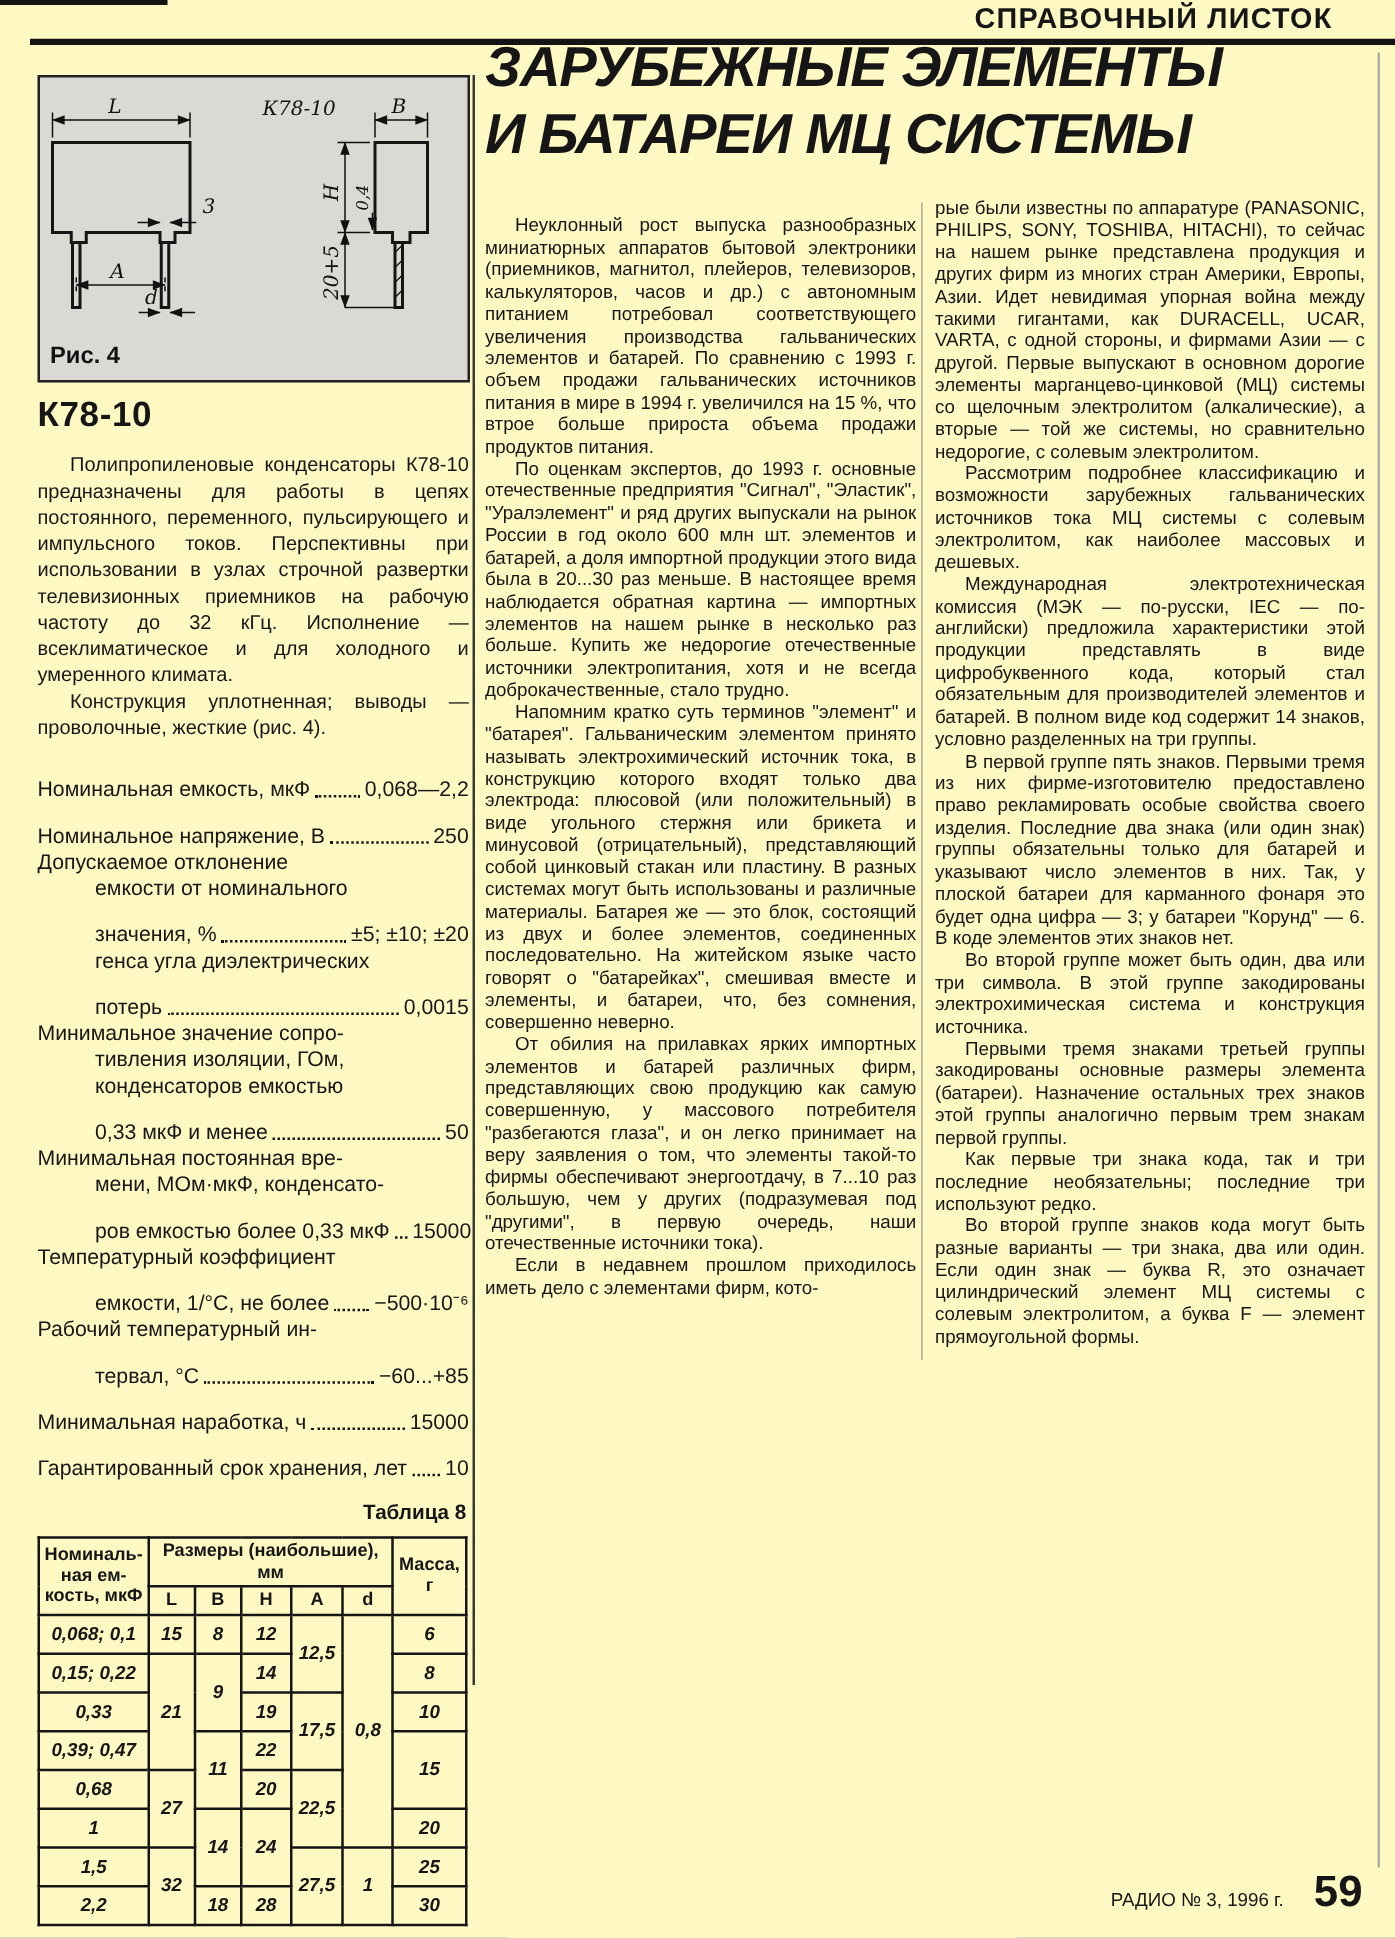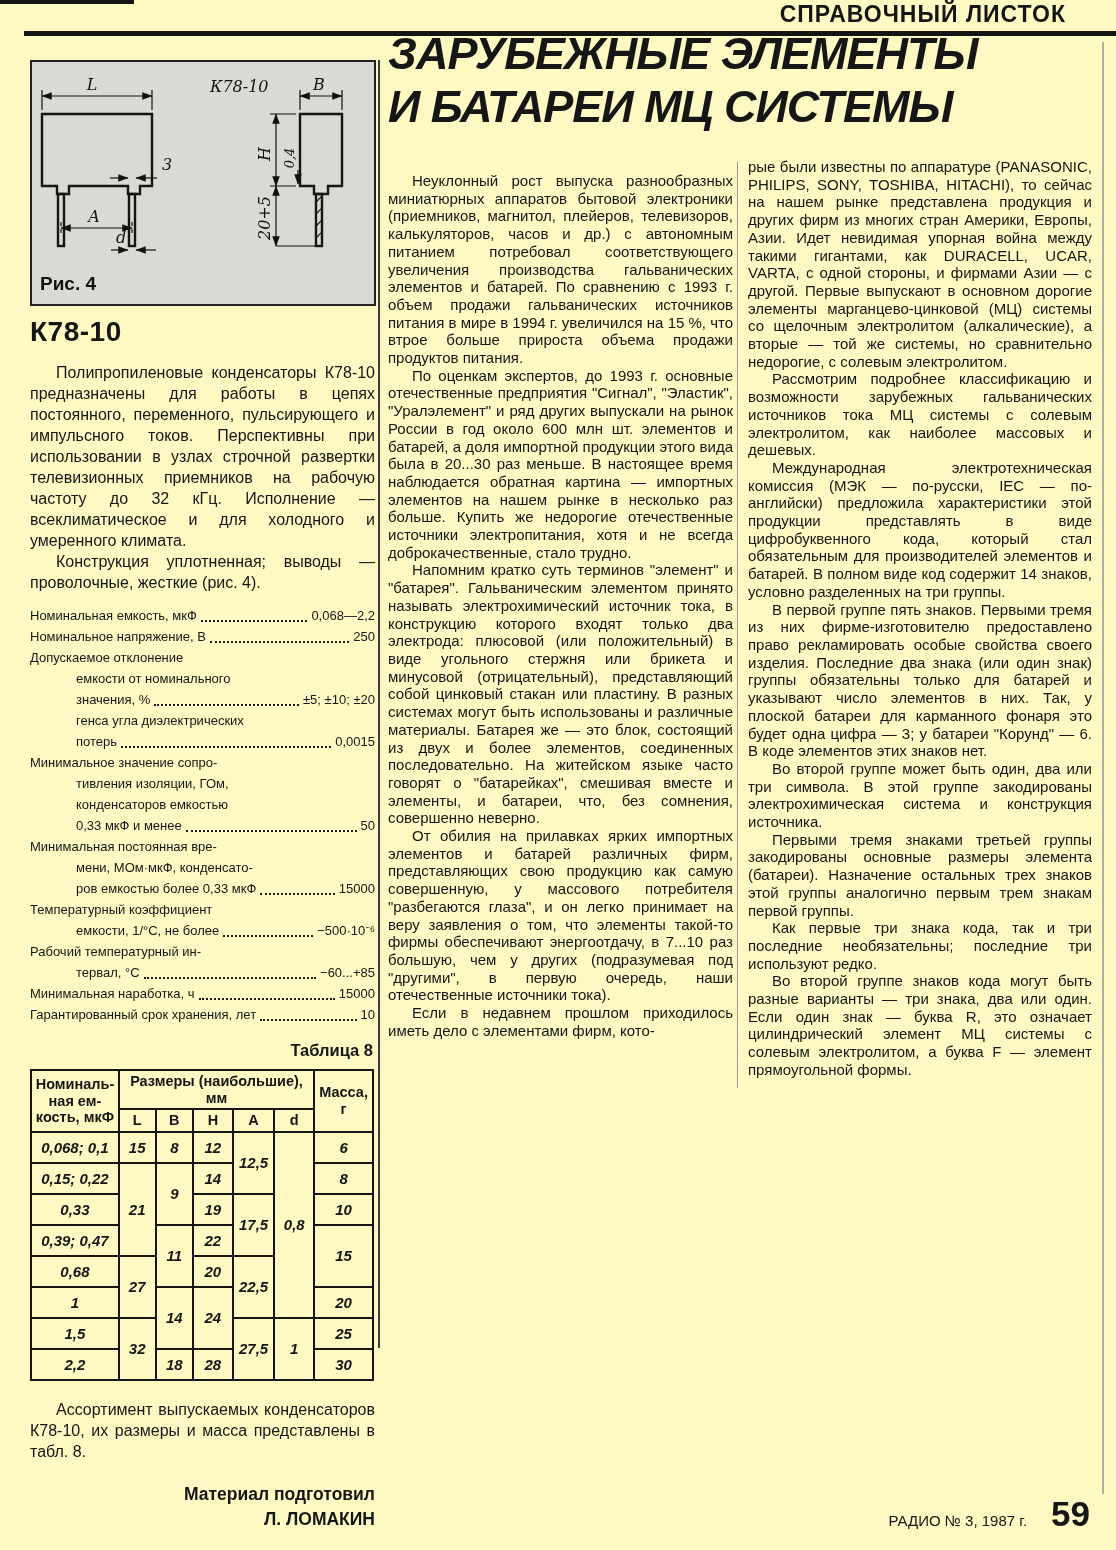--- a/index.html
+++ b/index.html
@@ -12,26 +12,26 @@
 
   .figure-box{position:absolute;left:30px;top:60px;width:342px;height:242px;border:2.5px solid #222;background:#dbd9d3;}
 
   .divider1{position:absolute;left:378px;top:60px;width:2px;height:1288px;background:#3a3a38;}
   .divider2{position:absolute;left:737px;top:162px;width:1px;height:926px;background:#9b988f;}
 
   .left-col{position:absolute;left:30px;top:316px;width:345px;}
   .left-col h2{margin:0 0 14px;font-size:28px;letter-spacing:.5px;}
   .left-col .body-p{margin:0;font-size:16px;line-height:21px;text-indent:26px;text-align:justify;}
 
-  .spec-list{margin-top:12px;font-size:13px;line-height:21px;}
+  .spec-list{margin-top:12px;font-size:17px;line-height:21px;}
   .spec-row{display:flex;align-items:baseline;}
   .spec-row.cont{padding-left:46px;}
   .spec-label{white-space:nowrap;}
   .spec-dots{flex:1 1 auto;min-width:10px;margin:0 4px 4px;border-bottom:2.4px dotted #1a1a1a;align-self:flex-end;}
-  .spec-value{white-space:nowrap;}
+  .spec-value{white-space:nowrap;margin-top:16px;}
 
   .table-caption{text-align:right;font-weight:bold;font-size:16.5px;margin:16px 2px 9px 0;}
   .size-table{border-collapse:collapse;width:344px;}
   .size-table th,.size-table td{border:2.3px solid #151515;font-weight:bold;text-align:center;
       vertical-align:middle;padding:2px 1px;font-size:14.5px;line-height:1.15;white-space:pre-line;}
   .size-table tbody td{height:25px;font-size:15px;font-style:italic;}
 
   .closing{margin:18px 0 0;font-size:16px;line-height:21px;text-indent:26px;text-align:justify;}
   .byline{text-align:right;font-weight:bold;font-size:17.5px;line-height:1.4;margin-top:20px;}
 
@@ -308,16 +308,16 @@
       <p class="body-p">Рассмотрим подробнее классификацию и возможности зарубежных гальванических источников тока МЦ системы с солевым электролитом, как наиболее массовых и дешевых.</p>
       <p class="body-p">Международная электротехническая комиссия (МЭК — по-русски, IEC — по-английски) предложила характеристики этой продукции представлять в виде цифробуквенного кода, который стал обязательным для производителей элементов и батарей. В полном виде код содержит 14 знаков, условно разделенных на три группы.</p>
       <p class="body-p">В первой группе пять знаков. Первыми тремя из них фирме-изготовителю предоставлено право рекламировать особые свойства своего изделия. Последние два знака (или один знак) группы обязательны только для батарей и указывают число элементов в них. Так, у плоской батареи для карманного фонаря это будет одна цифра — 3; у батареи "Корунд" — 6. В коде элементов этих знаков нет.</p>
       <p class="body-p">Во второй группе может быть один, два или три символа. В этой группе закодированы электрохимическая система и конструкция источника.</p>
       <p class="body-p">Первыми тремя знаками третьей группы закодированы основные размеры элемента (батареи). Назначение остальных трех знаков этой группы аналогично первым трем знакам первой группы.</p>
       <p class="body-p">Как первые три знака кода, так и три последние необязательны; последние три используют редко.</p>
       <p class="body-p">Во второй группе знаков кода могут быть разные варианты — три знака, два или один. Если один знак — буква R, это означает цилиндрический элемент МЦ системы с солевым электролитом, а буква F — элемент прямоугольной формы.</p>
     </div>
 
   <div class="footer">
-    <span class="journal">РАДИО № 3, 1987 г.</span>
+    <span class="journal">РАДИО № 3, 1996 г.</span>
     <span class="pagenum">59</span>
   </div>
 </div>
 
 </body></html>

